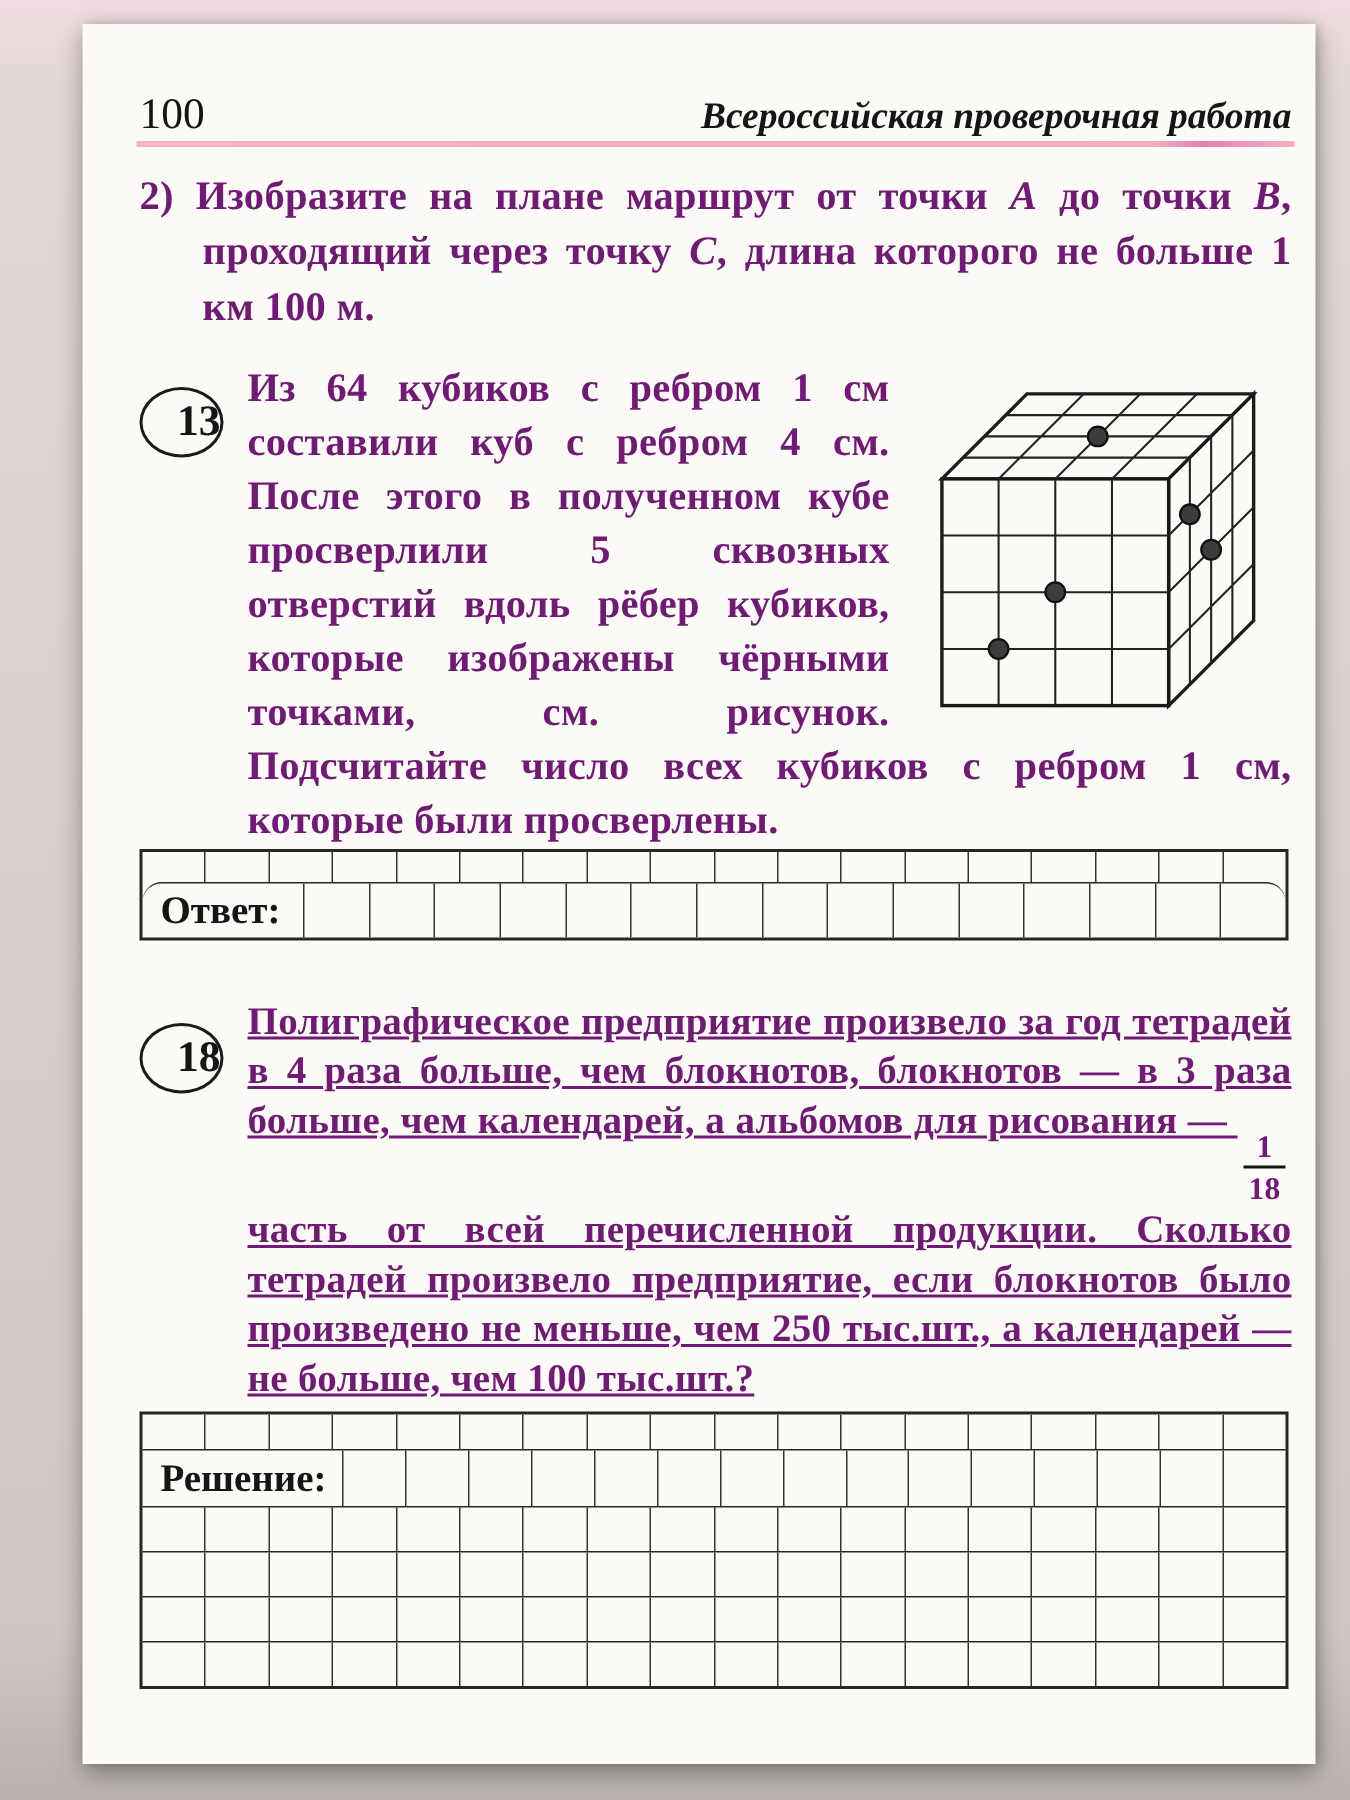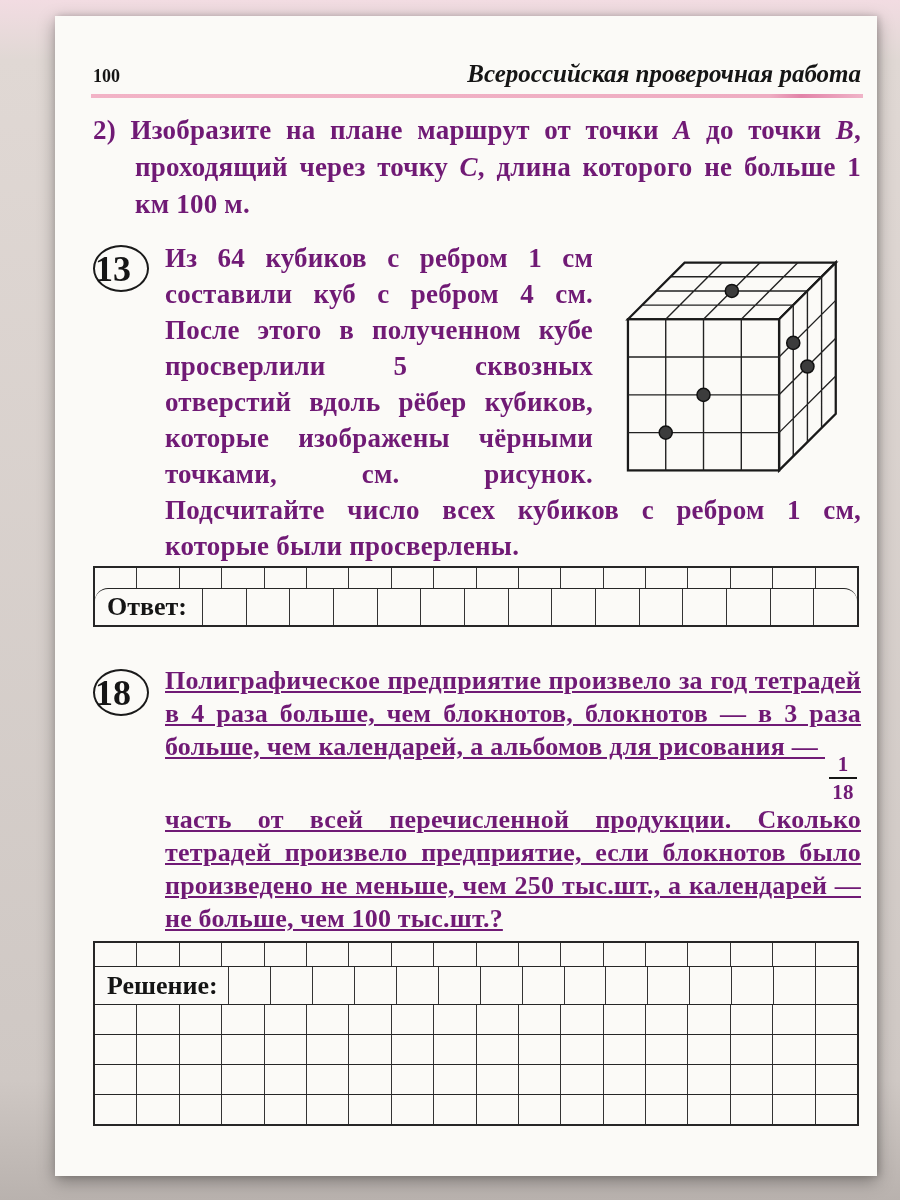--- a/index.html
+++ b/index.html
@@ -11,42 +11,42 @@
   }
   .page {
     position:absolute; left:55px; top:16px; width:822px; height:1160px;
     background:#fbfaf7;
     box-shadow: 0 5px 16px rgba(0,0,0,0.35), 2px 0 6px rgba(0,0,0,0.15);
   }
   .header {
     position:absolute; left:38px; top:44px; width:768px;
     display:flex; justify-content:space-between; align-items:baseline;
   }
-  .pagenum { font-size:18px; font-weight:700; }
+  .pagenum { font-size:29px; font-weight:400; }
   .headtitle { font-size:25px; font-weight:700; font-style:italic; }
   .pinkline {
     position:absolute; left:36px; top:78px; width:772px; height:4px;
     background: linear-gradient(90deg, #f2b3c6 0%, #eeadc2 88%, #e283a8 92%, #f0b4c8 100%);
   }
   .bodytext {
     font-size:27px; line-height:37px; font-weight:700; text-align:justify;
     color:#701a75; letter-spacing:0.2px;
   }
   .intro {
     position:absolute; left:38px; top:96px; width:768px;
     padding-left:42px; text-indent:-42px;
   }
   .problem { position:absolute; left:38px; width:768px; }
   .p13 { top:224px; }
   .p14 { top:648px; }
   .pnum {
-    position:absolute; left:0px; top:5px; width:56px; height:47px;
+    position:absolute; left:0px; top:18px; width:56px; height:47px;
     border:2.5px solid #1a1a1a; border-radius:50%;
-    display:flex; align-items:center; justify-content:flex-start;
-    font-size:36px; font-weight:700;
+    display:flex; align-items:center; justify-content:flex-end;
+    font-size:29px; font-weight:700;
   }
   .pbody { margin-left:72px; }
   .p13 .pbody { line-height:36px; }
   .p14 .pbody { font-size:26px; line-height:33px;text-decoration:underline; }
   figure.cubefig { float:right; width:252px; margin:10px 0 4px 16px; }
   figure.cubefig svg { display:block; width:252px; height:233px; }
   .cube-line { stroke:#222; stroke-width:1.1; fill:none; }
   .cube-outline { stroke:#1a1a1a; stroke-width:1.8; fill:#fbfaf7; }
   .hole-dot { fill:#3c3c3c; stroke:#111; stroke-width:1.2; }
   .frac {

